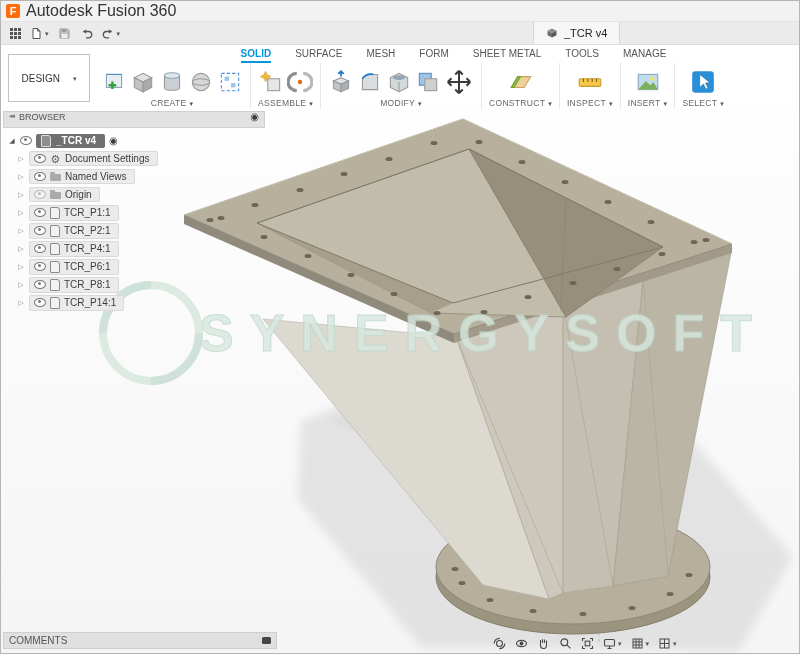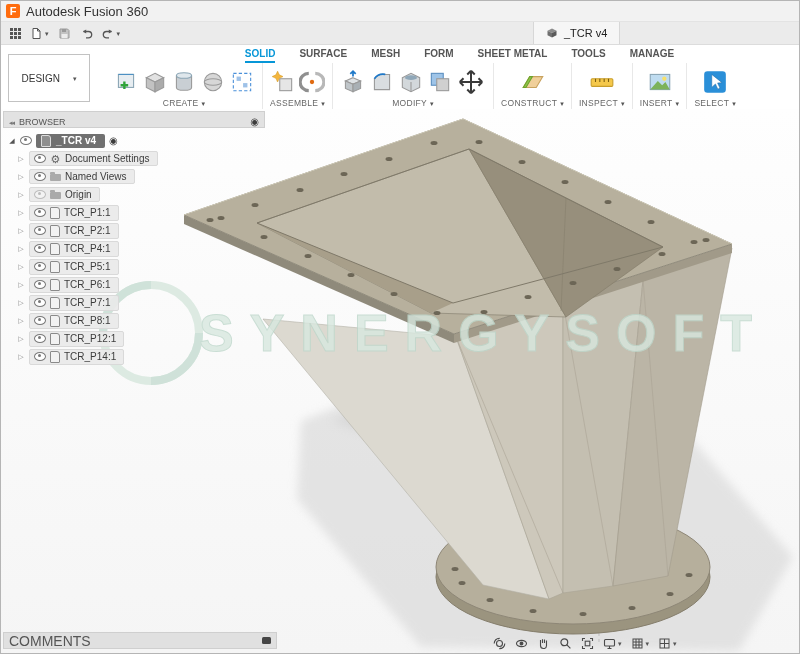--- a/index.html
+++ b/index.html
@@ -1,49 +1,49 @@
 <!DOCTYPE html>
 <html><head>
 <meta charset="utf-8">
 <style>
   html,body{margin:0;padding:0;background:#fff;font-family:"Liberation Sans",sans-serif;}
   #app{position:relative;width:800px;height:654px;overflow:hidden;background:#fff;border:1px solid #b5b5b5;box-sizing:border-box;}
 
   
   .titlebar{height:20px;background:#f2f2f2;border-bottom:1px solid #e3e3e3;display:flex;align-items:center;gap:6px;padding-left:5px;}
   .flogo{width:14px;height:14px;background:#ff6c0e;color:#fff;font-weight:bold;font-size:11px;display:flex;align-items:center;justify-content:center;border-radius:2px;}
-  .apptitle{font-size:13px;color:#333;}
+  .apptitle{font-size:16px;color:#333;}
 
   
   .qabar{height:22px;background:#ebebeb;border-bottom:1px solid #dcdcdc;display:flex;align-items:center;gap:9px;padding-left:8px;position:relative;}
   .qicon{display:flex;align-items:center;gap:2px;cursor:default;}
   .caret{font-size:7px;color:#555;line-height:1;}
   .doctab{position:absolute;left:532px;top:0;height:22px;display:flex;align-items:center;gap:6px;padding:0 12px;background:#f6f6f6;border-left:1px solid #d7d7d7;border-right:1px solid #d7d7d7;font-size:11px;color:#222;}
 
   
   .ribbon{height:66px;background:#fff;border-bottom:1px solid #d6d6d6;display:flex;}
-  .design-btn{margin:9px 16px 9px 7px;width:80px;border:1px solid #c2c2c2;background:#fff;display:flex;align-items:center;justify-content:center;gap:13px;font-size:10px;color:#333;}
+  .design-btn{margin:9px 4px 9px 7px;width:80px;border:1px solid #c2c2c2;background:#fff;display:flex;align-items:center;justify-content:center;gap:13px;font-size:10px;color:#333;}
   .ribbon-right{flex:1;display:flex;flex-direction:column;min-width:0;}
   .rtabs{display:flex;gap:24px;padding:3px 0 0 14px;font-size:10px;color:#555;white-space:nowrap;justify-content:center;}
-  .rtab{padding-bottom:2px;cursor:default;font-weight:bold;}
+  .rtab{padding-bottom:2px;cursor:default;}
   .rtab.active{color:#0696d7;font-weight:bold;border-bottom:2px solid #0696d7;}
   .rtools{flex:1;display:flex;align-items:stretch;}
   .rgroup{display:flex;flex-direction:column;align-items:center;padding:2px 7px 0 7px;border-left:1px solid #e8e8e8;}
   .rgroup:first-child{border-left:none;}
   .gicons{display:flex;align-items:center;gap:3px;flex:1;}
   .gicons svg{display:block;}
   .glabel{font-size:8.5px;color:#666;padding:0 0 3px 0;display:flex;gap:3px;align-items:center;letter-spacing:.3px;white-space:nowrap;}
 
   
   .canvas{position:absolute;top:108px;left:0;right:0;bottom:0;background:linear-gradient(#fefefe,#f5f5f5);}
   .canvas svg.model{position:absolute;top:0;left:0;}
 
   
   .browser{position:absolute;top:2px;left:2px;width:262px;font-size:10px;}
-  .bheader{height:15px;background:#e2e2e2;border:1px solid #cfcfcf;display:flex;align-items:flex-end;gap:5px;padding:0 5px;font-size:9px;color:#555;}
+  .bheader{height:15px;background:#e2e2e2;border:1px solid #cfcfcf;display:flex;align-items:flex-start;gap:5px;padding:0 5px;font-size:9px;color:#555;}
   .bheader .sp{flex:1;}
   .collapse{font-size:7px;color:#777;letter-spacing:-1px;}
   .recicon{font-size:10px;color:#3d3d3d;line-height:1;}
   .btree{padding-top:3px;}
   .brow{display:flex;align-items:center;gap:4px;height:17px;margin:1px 0 1px 14px;}
   .brow.root{margin-left:5px;}
   .tri{font-size:7px;color:#888;width:8px;text-align:center;flex:none;}
   .tri.exp{color:#555;}
   .chip{display:flex;align-items:center;gap:4px;background:rgba(233,233,233,.92);border:1px solid #d9d9d9;border-radius:2px;padding:1px 7px 1px 4px;color:#3c3c3c;white-space:nowrap;}
   .rootpill{display:flex;align-items:center;gap:5px;background:#707070;border-radius:2px;padding:1px 9px 1px 5px;color:#fff;font-weight:bold;}
@@ -52,21 +52,21 @@
   .eye.dim{opacity:.4;}
   .ticon{flex:none;display:inline-block;}
   .ic-component{width:8px;height:10px;border:1px solid #8a8a8a;background:#f2f2f2;border-radius:1px 3px 1px 1px;}
   .ic-component-dark{width:8px;height:10px;border:1px solid #474747;background:#5d5d5d;border-radius:1px 3px 1px 1px;}
   .ic-doc-white{width:8px;height:10px;border:1px solid #dcdcdc;background:#8f8f8f;border-radius:1px 3px 1px 1px;}
   .ic-folder{width:11px;height:7px;background:#aaaaaa;border-radius:1px;position:relative;margin-top:2px;}
   .ic-folder::before{content:"";position:absolute;left:0;top:-2px;width:5px;height:2px;background:#aaaaaa;border-radius:1px 1px 0 0;}
   .ic-gear{font-size:11px;color:#666;line-height:10px;width:11px;text-align:center;}
 
   
-  .comments{position:absolute;left:2px;bottom:4px;width:262px;height:15px;background:#e0e0e0;border:1px solid #cfcfcf;display:flex;align-items:center;gap:5px;padding:0 5px;font-size:14px;color:#555;}
+  .comments{position:absolute;left:2px;bottom:4px;width:262px;height:15px;background:#e0e0e0;border:1px solid #cfcfcf;display:flex;align-items:center;gap:5px;padding:0 5px;font-size:10px;color:#555;}
   .comments .sp{flex:1;}
   .bubble{width:9px;height:7px;background:#454545;border-radius:1.5px;position:relative;flex:none;}
   .bubble::after{content:"";position:absolute;left:2px;bottom:-3px;border:3px solid transparent;border-top-color:#454545;border-right-width:0;border-left-width:2px;}
 
   
   .navbar{position:absolute;left:492px;bottom:3px;display:flex;align-items:center;gap:9px;}
   .navbtn{display:flex;align-items:center;gap:2px;}
   .navbtn svg{display:block;}
 </style>
 </head>
@@ -434,53 +434,29 @@
       <span class="eye"></span>
       <span class="ticon ic-component"></span>
       <span>TCR_P4:1</span>
     </span>
   </div>
             <div class="brow">
     <span class="tri">▷</span>
     <span class="chip">
       <span class="eye"></span>
       <span class="ticon ic-component"></span>
-      <span>TCR_P5:1</span>
-    </span>
-  </div>
-            <div class="brow">
-    <span class="tri">▷</span>
-    <span class="chip">
-      <span class="eye"></span>
-      <span class="ticon ic-component"></span>
       <span>TCR_P6:1</span>
-    </span>
-  </div>
-            <div class="brow">
-    <span class="tri">▷</span>
-    <span class="chip">
-      <span class="eye"></span>
-      <span class="ticon ic-component"></span>
-      <span>TCR_P7:1</span>
     </span>
   </div>
             <div class="brow">
     <span class="tri">▷</span>
     <span class="chip">
       <span class="eye"></span>
       <span class="ticon ic-component"></span>
       <span>TCR_P8:1</span>
-    </span>
-  </div>
-            <div class="brow">
-    <span class="tri">▷</span>
-    <span class="chip">
-      <span class="eye"></span>
-      <span class="ticon ic-component"></span>
-      <span>TCR_P12:1</span>
     </span>
   </div>
             <div class="brow">
     <span class="tri">▷</span>
     <span class="chip">
       <span class="eye"></span>
       <span class="ticon ic-component"></span>
       <span>TCR_P14:1</span>
     </span>
   </div>

